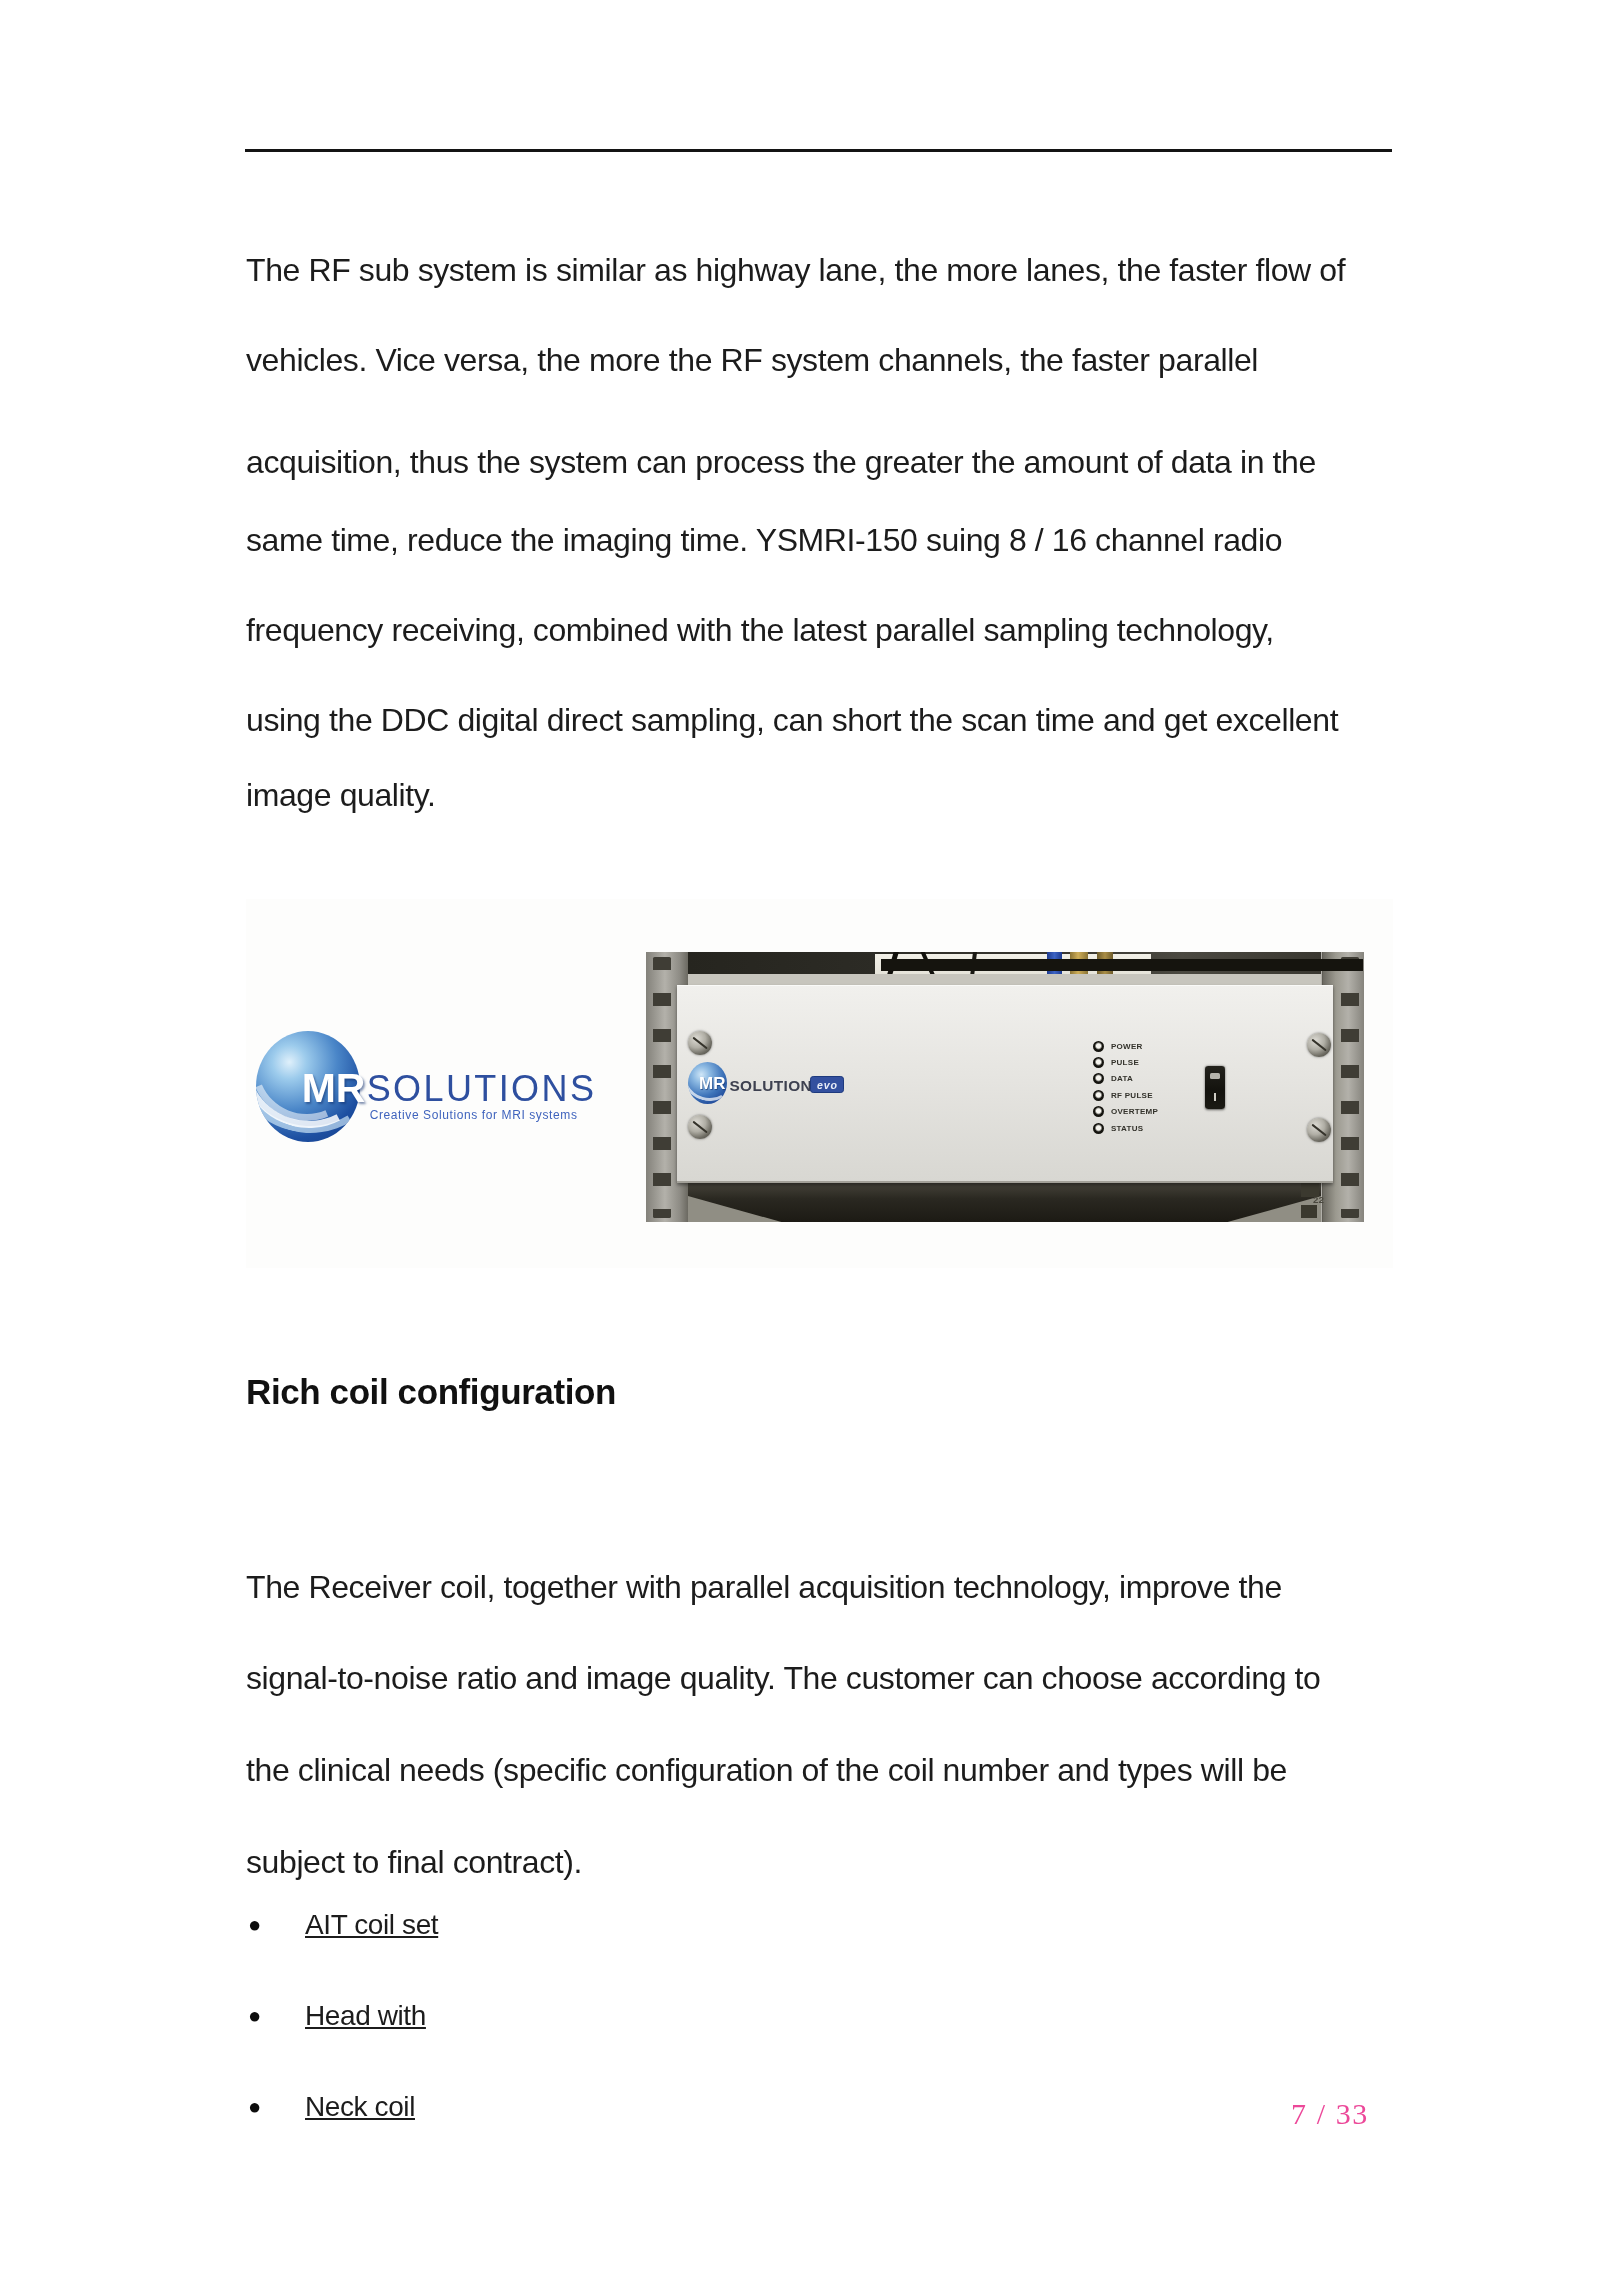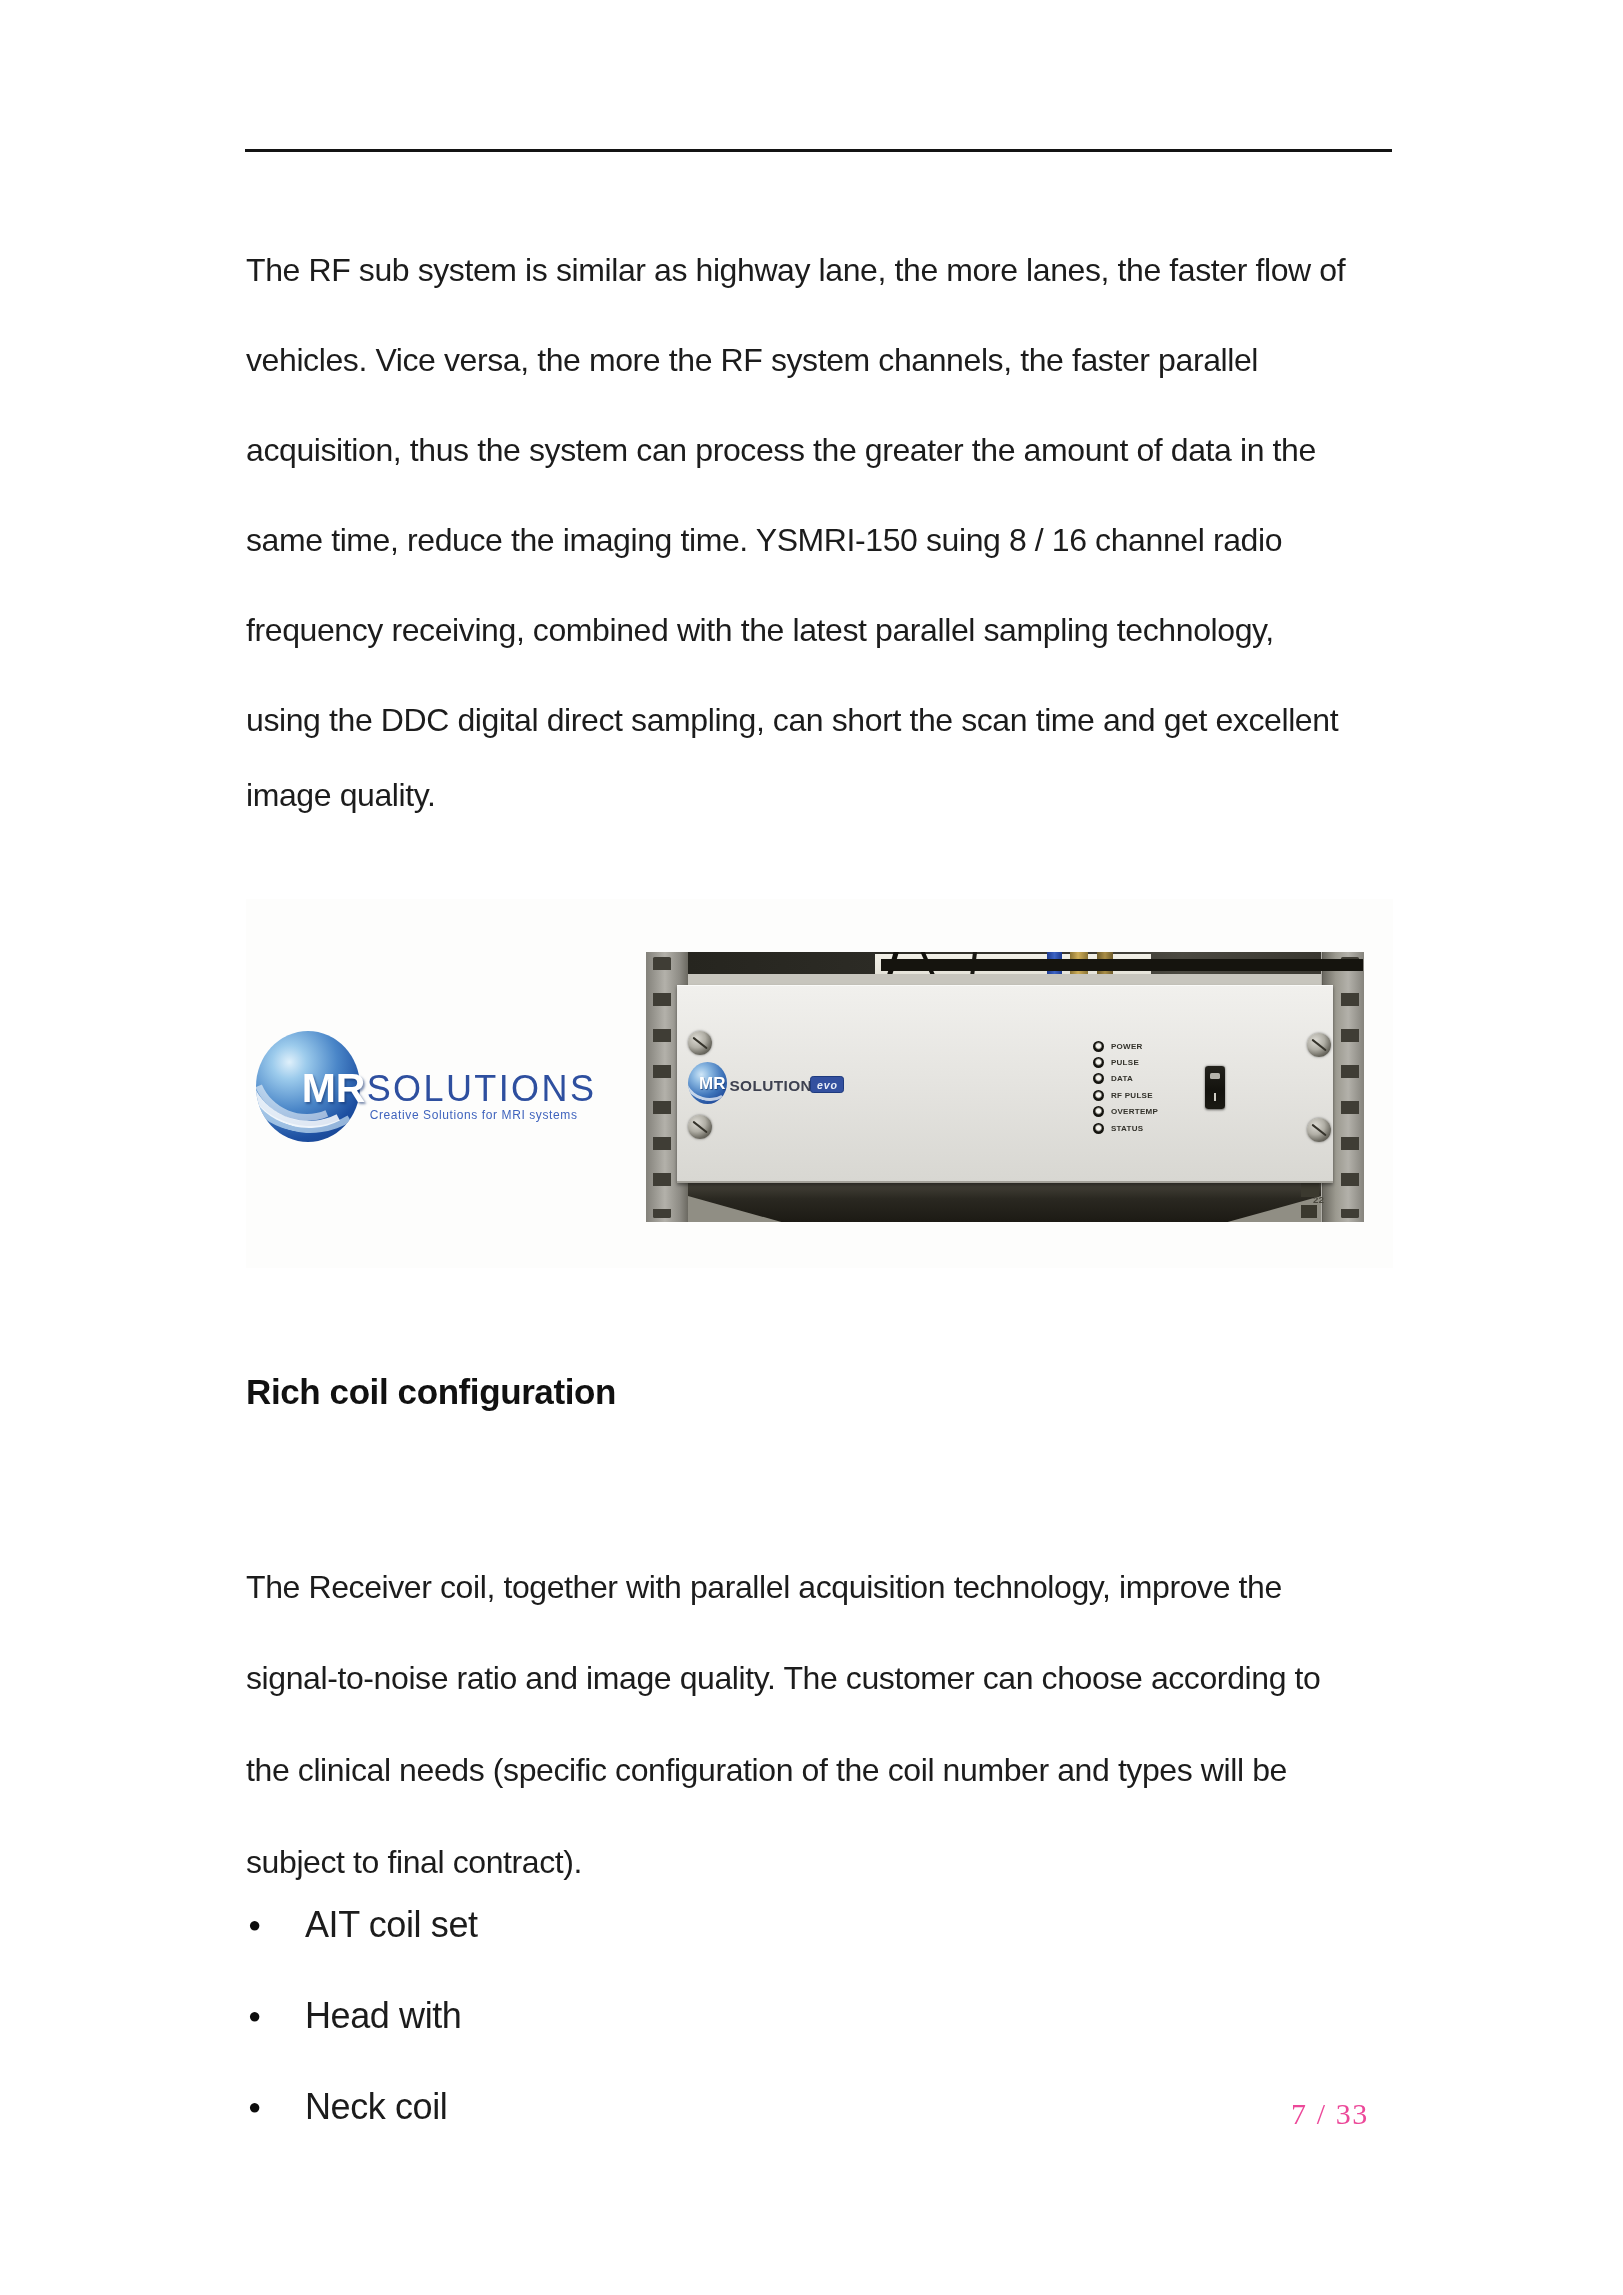--- a/index.html
+++ b/index.html
@@ -23,21 +23,21 @@
   }
   .heading{
     position:absolute;left:246px;top:1372px;
     font-size:35px;font-weight:bold;letter-spacing:-0.4px;white-space:nowrap;
     color:#111;
   }
   .bullet-row{
     position:absolute;left:248px;height:42px;display:flex;align-items:center;
   }
   .bullet-dot{font-size:22px;line-height:22px;color:#0d0d0d;width:57px;}
-  .bullet-label{font-size:36px;letter-spacing:-0.4px;white-space:nowrap;}
+  .bullet-label{font-size:28px;letter-spacing:-0.4px;white-space:nowrap;text-decoration:underline;}
   .page-number{
     position:absolute;left:1291px;top:2097px;
     font-family:"Liberation Serif",serif;font-size:30px;color:#ec4899;
     letter-spacing:1.6px;white-space:nowrap;
   }
   
   .figure{
     position:absolute;left:246px;top:899px;width:1147px;height:369px;
     background:#fdfdfc;
   }
@@ -139,21 +139,21 @@
 </head>
 <body>
 
 <div class="page">
 
   <div class="header-rule"></div>
 
   <div>
     <div class="tline" style="top:227px">The RF sub system is similar as highway lane, the more lanes, the faster flow of</div>
     <div class="tline" style="top:317px">vehicles. Vice versa, the more the RF system channels, the faster parallel</div>
-    <div class="tline" style="top:407px">acquisition, thus the system can process the greater the amount of data in the</div>
+    <div class="tline" style="top:419px">acquisition, thus the system can process the greater the amount of data in the</div>
     <div class="tline" style="top:497px">same time, reduce the imaging time. YSMRI-150 suing 8 / 16 channel radio</div>
     <div class="tline" style="top:587px">frequency receiving, combined with the latest parallel sampling technology,</div>
     <div class="tline" style="top:677px">using the DDC digital direct sampling, can short the scan time and get excellent</div>
     <div class="tline" style="top:752px">image quality.</div>
   </div>
 
   <div class="figure">
 
     <div class="brand-logo">
       <div class="sphere-big">

